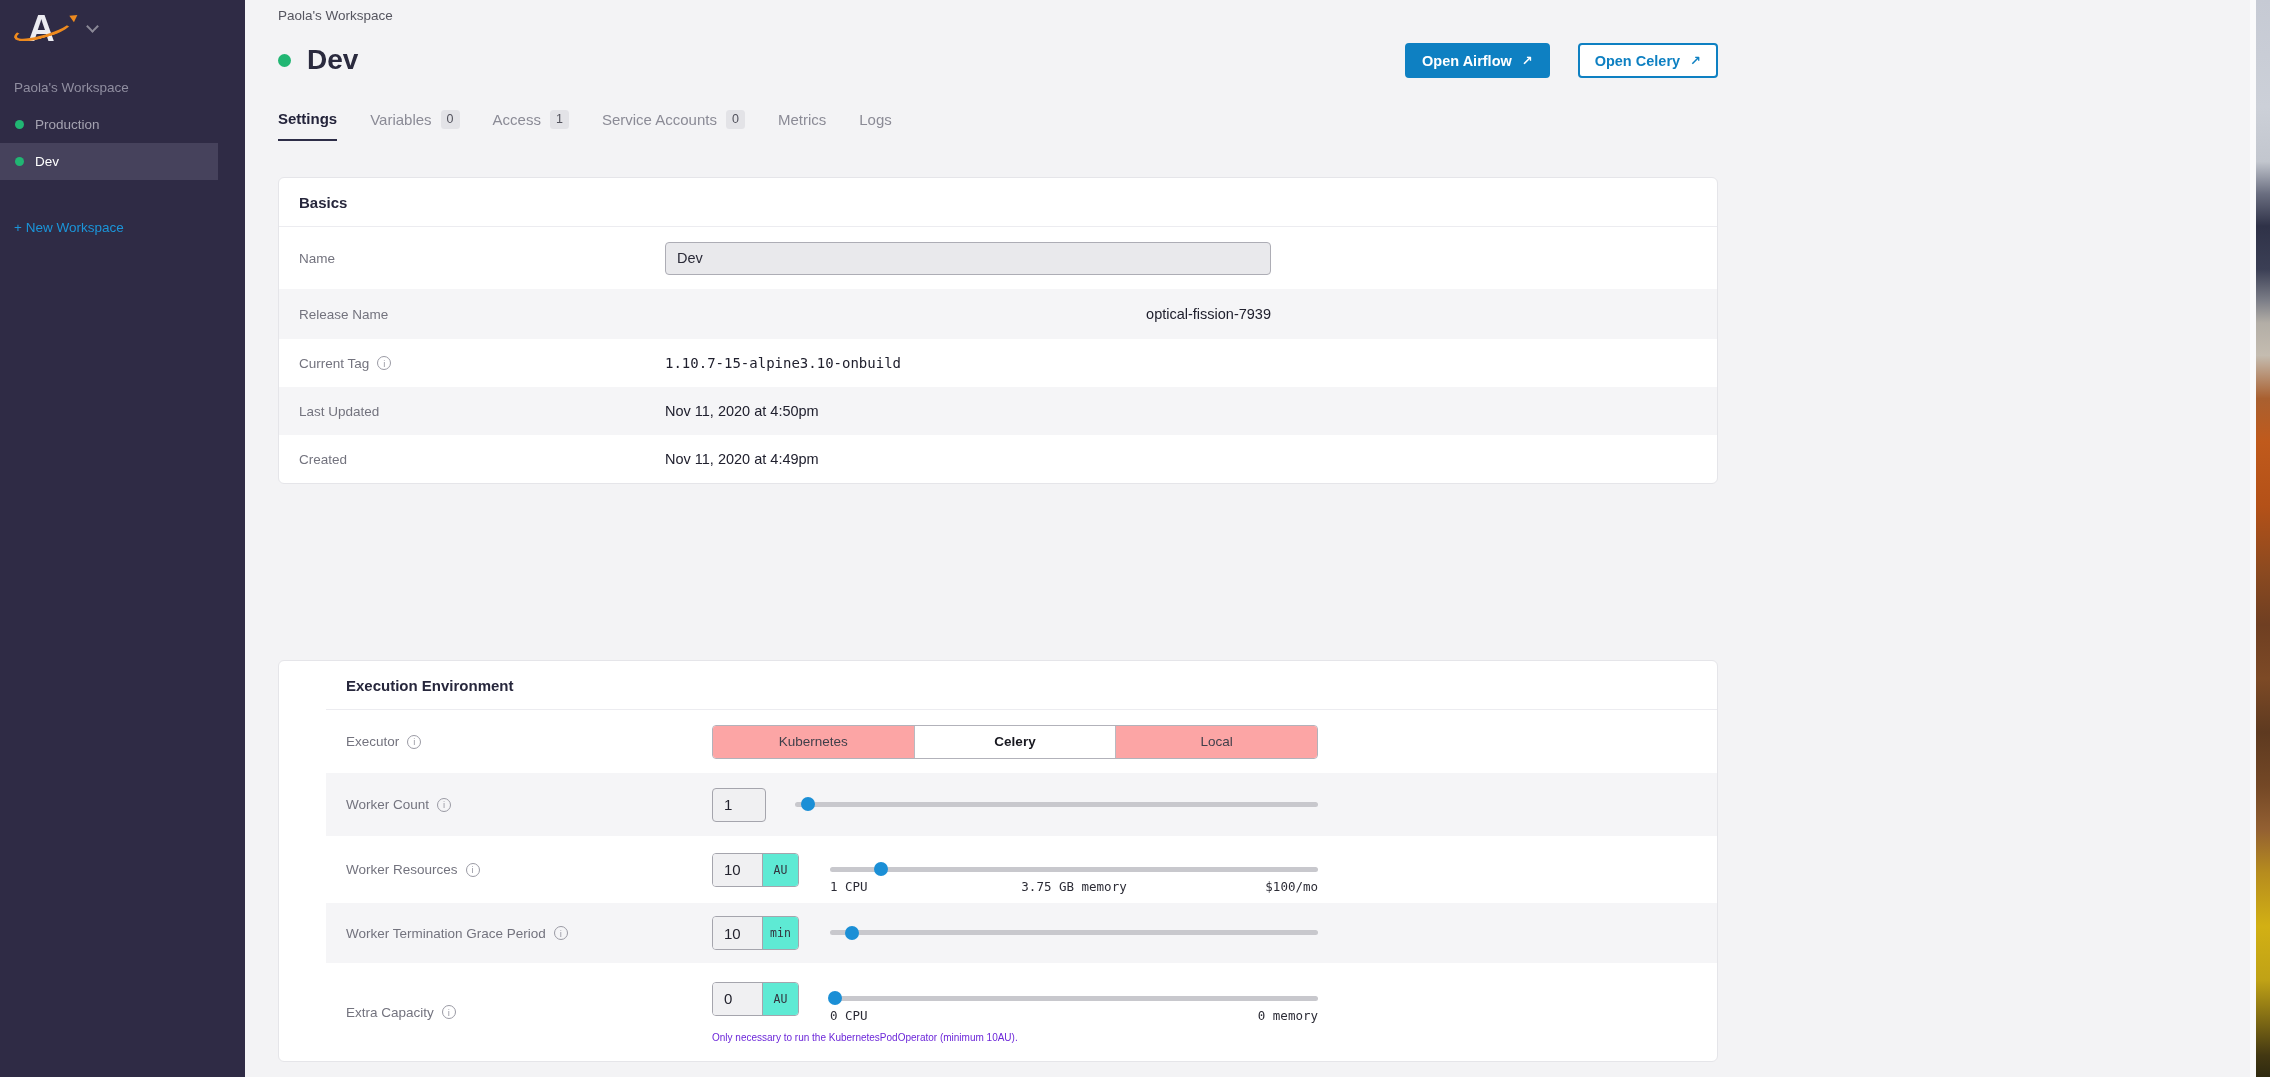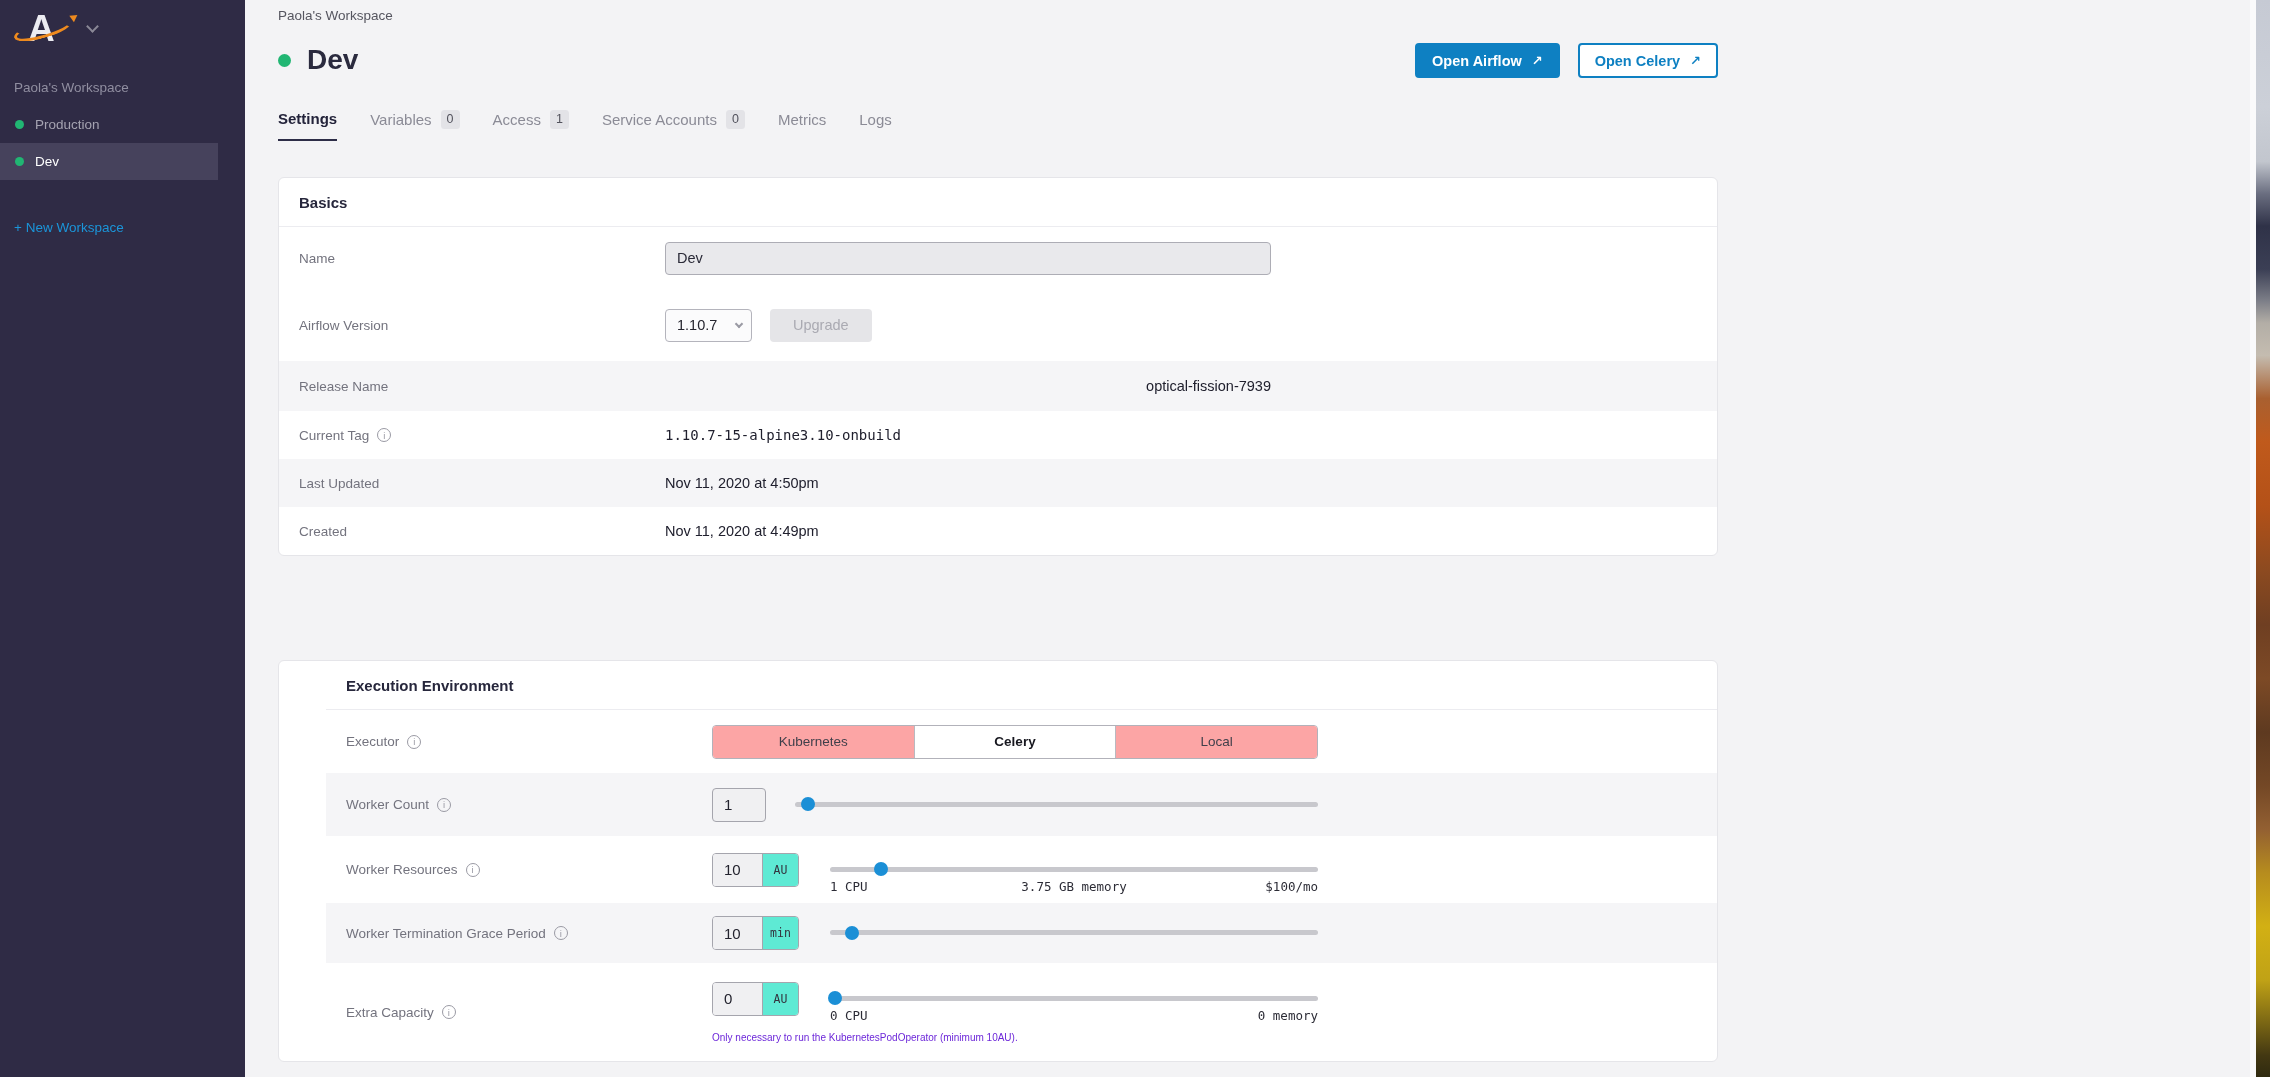--- a/index.html
+++ b/index.html
@@ -35,21 +35,21 @@
   
   .main { position:absolute; left:245px; top:0; width:2005px; height:1077px;
     background:#f3f3f5; }
   .breadcrumb { position:absolute; left:33px; top:8px; font-size:13.5px; color:#55555f;
     cursor:pointer; }
   .title-row { position:absolute; left:33px; top:44px; display:flex; align-items:center;
     gap:16px; }
   .title-dot { width:13px; height:13px; border-radius:50%; background:#21b673; }
   .page-title { font-size:28px; font-weight:700; color:#2a2a3e; }
   .header-actions { position:absolute; left:33px; top:43px; width:1440px; display:flex;
-    justify-content:flex-end; gap:18px; }
+    justify-content:flex-end; gap:28px; }
   .btn { height:35px; border-radius:4px; font-size:14.5px; font-weight:700;
     display:inline-flex; align-items:center; gap:10px; padding:0 15px; cursor:pointer;
     font-family:inherit; }
   .btn .ext { font-size:13px; font-weight:700; }
   .btn-primary { background:#0e80c2; color:#fff; border:2px solid #0e80c2; }
   .btn-outline { background:#ffffff; color:#0e80c2; border:2px solid #0e80c2; }
 
   .tabs { position:absolute; left:33px; top:110px; display:flex; gap:33px;
     font-size:15px; color:#8b8b96; }
   .tab { display:flex; align-items:center; gap:9px; padding-bottom:12px; cursor:pointer; }
@@ -211,32 +211,20 @@
       <div class="row" style="min-height:62px;">
         <div class="lbl">
             <span>Name</span>
           </div>
         <div class="ctl">
           <input class="text-input" type="text" value="Dev" style="">
         </div>
       </div>
 
 
-      <div class="row" style="min-height:72px;">
-        <div class="lbl">
-            <span>Airflow Version</span>
-          </div>
-        <div class="ctl" style="display:flex; align-items:center;">
-          <div class="select-box">
-            <span>1.10.7</span>
-            <span class="chev"></span>
-          </div>
-          <button class="btn-upgrade">Upgrade</button>
-        </div>
-      </div>
 
       <div class="row alt" style="min-height:50px;text-align:right;">
         <div class="lbl">
             <span>Release Name</span>
           </div>
         <div class="ctl"><span class="val">optical-fission-7939</span></div>
       </div>
 
       <div class="row" style="min-height:48px;">
         <div class="lbl">

